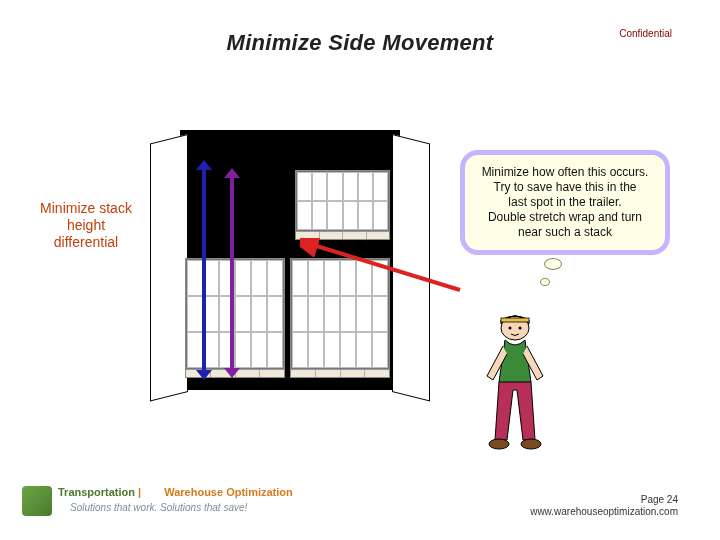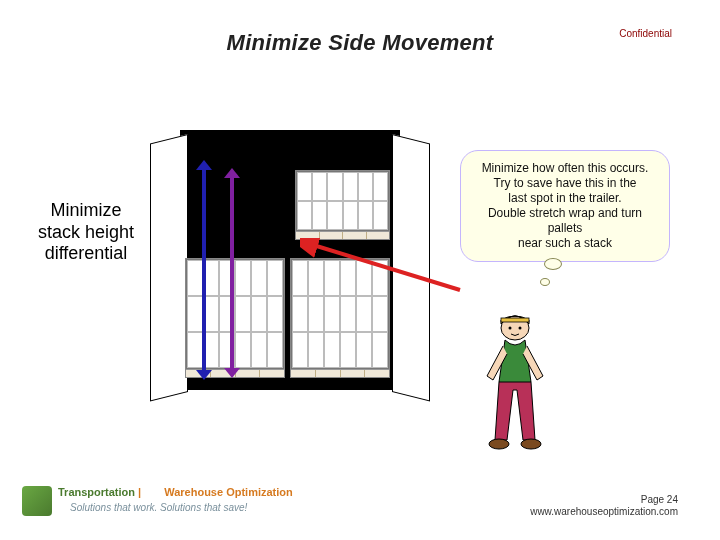--- a/index.html
+++ b/index.html
@@ -28,22 +28,22 @@
     font-weight: bold;
     font-style: italic;
     color: #222;
     letter-spacing: 0.3px;
   }
   .left-label {
     position: absolute;
     left: 36px;
     top: 200px;
     width: 100px;
-    font-size: 18px;
-    color: #000000;
+    font-size: 14px;
+    color: #c2410c;
     text-align: center;
     line-height: 1.2;
   }
   
   .scene {
     position: absolute;
     left: 150px;
     top: 130px;
     width: 280px;
     height: 280px;
@@ -124,21 +124,21 @@
     pointer-events: none;
   }
 
   
   .bubble {
     position: absolute;
     left: 460px; top: 150px;
     width: 210px;
     padding: 10px 10px;
     background: #ffffe8;
-    border: 1px solid #c4b5fd;
+    border: 5px solid #c4b5fd;
     border-radius: 18px;
     font-size: 12px;
     text-align: center;
     line-height: 1.25;
     color: #111;
   }
   .bubble-tail {
     position: absolute;
     left: 540px; top: 252px;
     width: 28px; height: 80px;
@@ -295,21 +295,20 @@
     </marker>
   </defs>
   <line x1="160" y1="52" x2="10" y2="6" stroke="#d22" stroke-width="4" marker-end="url(#rah)"></line>
 </svg>
 
 <div class="bubble">
   <div>Minimize how often this occurs.</div>
   <div>Try to save have this in the</div>
   <div>last spot in the trailer.</div>
   <div>Double stretch wrap and turn</div>
-  <div>pallets</div>
   <div>near such a stack</div>
 </div>
 <div class="bubble-tail">
   <div class="d1"></div>
     <div class="d2"></div>
 </div>
 
 <svg class="worker" viewBox="0 0 80 145">
   <ellipse cx="40" cy="18" rx="14" ry="12" fill="#f6d7b8" stroke="#000" stroke-width="1"></ellipse>
   <path d="M26 14 Q40 -2 54 14 L54 10 Q40 2 26 10 Z" fill="#e8c040" stroke="#000" stroke-width="1"></path>

